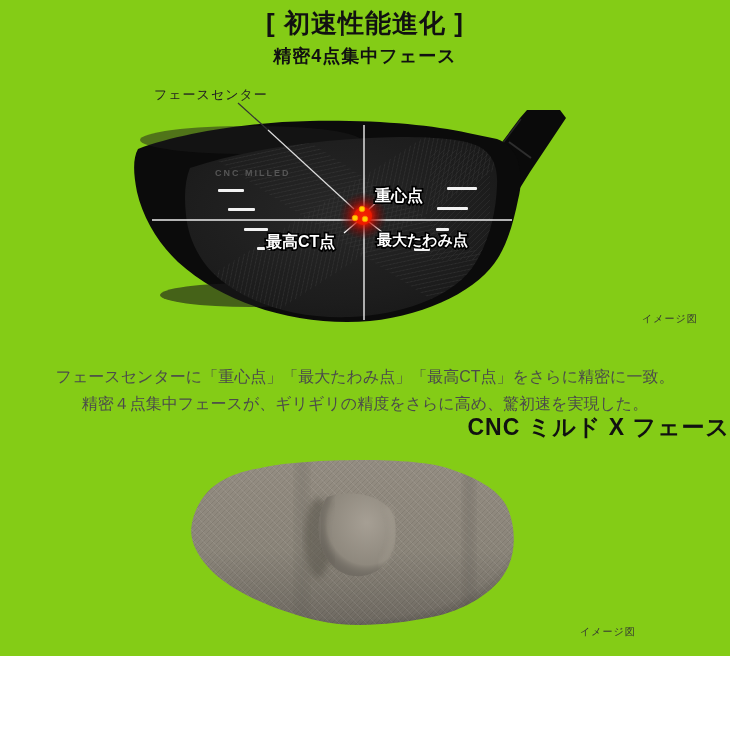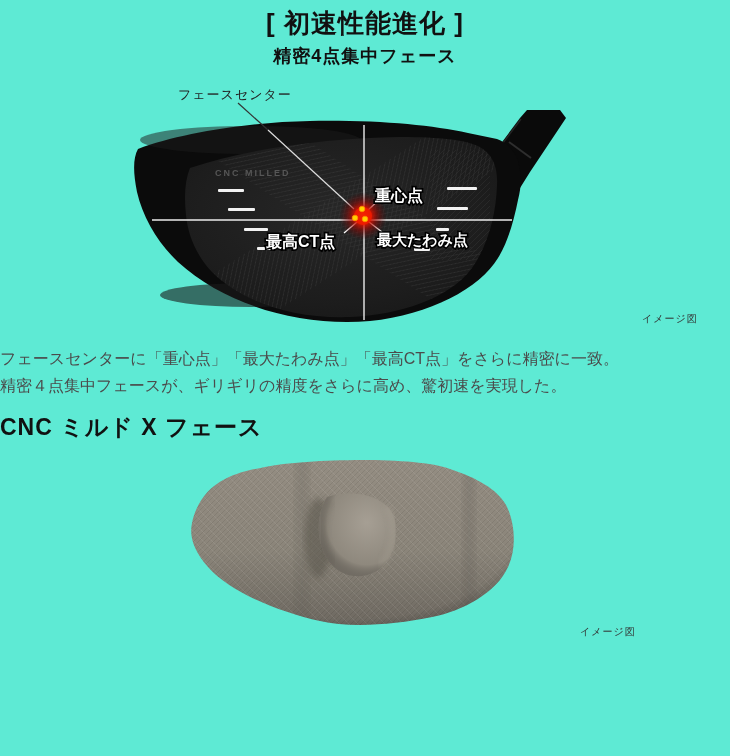--- a/index.html
+++ b/index.html
@@ -1,42 +1,42 @@
 <!DOCTYPE html>
 <html><head>
 <meta charset="utf-8">
 <style>
   html,body{margin:0;padding:0;background:#fff;}
   .page{
-    position:relative;width:730px;height:756px;background:#5eead4;overflow:hidden;
+    position:relative;width:730px;height:656px;background:#84cc16;overflow:hidden;
     font-family:"Liberation Sans","DejaVu Sans",sans-serif;
   }
   .h1{
     position:absolute;left:0;top:6px;width:730px;text-align:center;
     font-size:26px;font-weight:bold;color:#111;letter-spacing:1px;
   }
   .h2{
     position:absolute;left:0;top:44px;width:730px;text-align:center;
     font-size:18px;font-weight:bold;color:#111;letter-spacing:1px;
   }
   .h2b{
-    position:absolute;left:0;top:412px;width:730px;text-align:left;
+    position:absolute;left:0;top:412px;width:730px;text-align:right;
     font-size:23px;font-weight:bold;color:#111;letter-spacing:1px;
   }
   .callout{
-    position:absolute;left:178px;top:86px;font-size:13px;color:#222;letter-spacing:1px;
+    position:absolute;left:154px;top:86px;font-size:13px;color:#222;letter-spacing:1px;
   }
   .caption{
     position:absolute;font-size:10px;color:#333;letter-spacing:1px;
   }
   .cap1{left:642px;top:312px;}
   .cap2{left:580px;top:625px;}
   .para{
-    position:absolute;left:0;width:730px;text-align:left;
-    color:#4b4b4b;font-size:16px;line-height:27px;
+    position:absolute;left:0;width:730px;text-align:center;
+    color:#4b4b4b;font-size:16px;line-height:27px;margin-top:18px;
   }
   .para1{top:345px;}
   .para2{top:658px;font-size:16.5px;}
   svg{position:absolute;display:block;}
   .svg-head{left:80px;top:95px;}
   .svg-plate{left:180px;top:450px;}
 </style>
 </head>
 <body>
 

